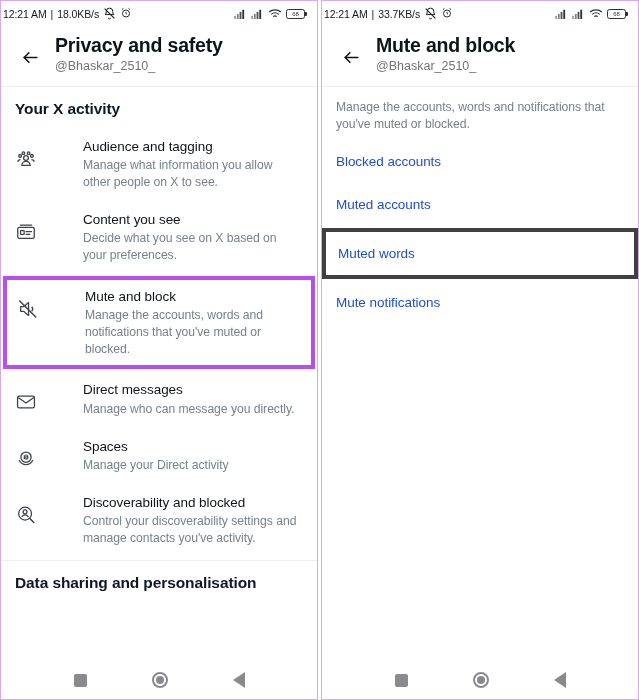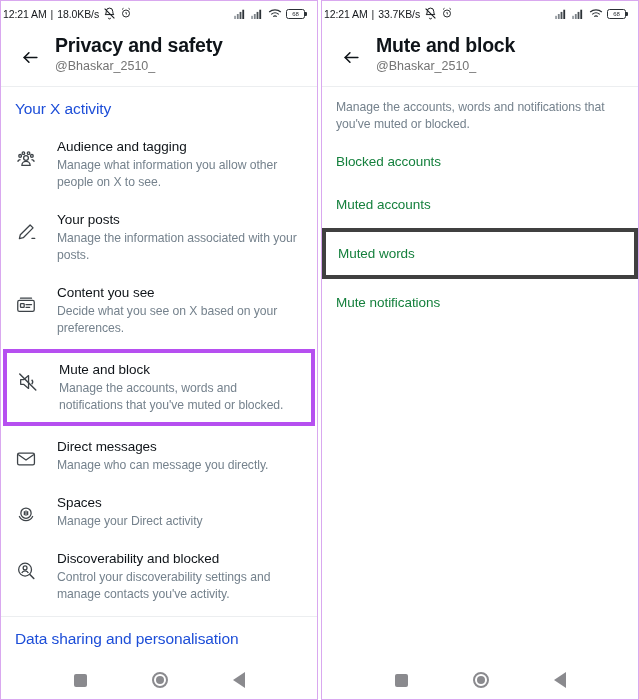--- a/index.html
+++ b/index.html
@@ -61,54 +61,54 @@
     line-height: 1.25; letter-spacing: -0.2px;
   }
   .head-handle {
     font-size: 12.5px; color: #737373; margin-top: 1px; line-height: 1.2;
   }
 
   
   .body { flex: 1 1 auto; overflow: hidden; position: relative; }
 
   .section-title {
-    font-size: 15.5px; font-weight: 400; color: #1d4ed8;
+    font-size: 15.5px; font-weight: 700; color: #0f172a;
     padding: 13px 14px 10px 14px; letter-spacing: -0.1px;
   }
   .divider { height: 1px; background: #eceef0; margin: 4px 0 0 0; }
 
   .row {
     display: flex; align-items: flex-start;
     padding: 10px 14px 10px 14px;
     background: #fff;
   }
   .row-ico {
     width: 34px; flex: none;
     display: flex; align-items: center; justify-content: flex-start;
     padding-top: 10px;
   }
-  .row-txt { flex: 1 1 auto; padding-left: 8px; }
+  .row-txt { flex: 1 1 auto; padding-left: 8px; margin-left: 26px; }
   .row-title {
     font-size: 13.5px; color: #0f1419; line-height: 1.35; letter-spacing: -0.05px;
   }
   .row-sub {
     font-size: 12.2px; color: #75828d; line-height: 1.38;
     margin-top: 1px; letter-spacing: -0.05px;
   }
 
   
   .row.highlight {
     border: 4px solid #b64ff0;
     padding: 8px 10px 8px 10px;
     margin: 2px 2px;
   }
 
   
   .srow {
-    font-size: 13.5px; color: #15803d;
+    font-size: 13.5px; color: #1d4ed8;
     padding: 14px 14px;
     letter-spacing: -0.05px;
   }
   .srow.highlight {
     border: 4px solid #404040;
     padding: 14px 12px;
     margin: 2px 0;
   }
   .intro {
     font-size: 12.2px; color: #75828d; line-height: 1.42;
@@ -223,32 +223,20 @@
               <circle cx="14.8" cy="5.6" r="1.4"></circle>
             <path d="M3 15a3 3 0 0 1 3-2.4M21 15a3 3 0 0 0-3-2.4"></path>
           </svg>
         </div>
         <div class="row-txt">
           <div class="row-title">Audience and tagging</div>
           <div class="row-sub">Manage what information you allow other people on X to see.</div>
         </div>
       </div>
 
-      <div class="row">
-        <div class="row-ico">
-          <svg width="22" height="22" viewBox="0 0 24 24" fill="none" stroke="#3d4348" stroke-width="1.4" stroke-linejoin="round">
-            <path d="M16.5 4.3l3.2 3.2L9 18.2l-4.2 1 1-4.2z"></path>
-            <line x1="18.5" y1="19" x2="21.5" y2="19" stroke-linecap="round"></line>
-          </svg>
-        </div>
-        <div class="row-txt">
-          <div class="row-title">Your posts</div>
-          <div class="row-sub">Manage the information associated with your posts.</div>
-        </div>
-      </div>
 
       <div class="row">
         <div class="row-ico">
           <svg width="22" height="22" viewBox="0 0 24 24" fill="none" stroke="#3d4348" stroke-width="1.4">
             <rect x="3" y="7" width="18" height="12" rx="1.8"></rect>
             <line x1="6" y1="4.5" x2="18" y2="4.5" stroke-linecap="round"></line>
             <rect x="6" y="10.5" width="4" height="4" rx="0.6"></rect>
             <line x1="12" y1="11.5" x2="18" y2="11.5" stroke-linecap="round"></line>
             <line x1="12" y1="14.5" x2="16" y2="14.5" stroke-linecap="round"></line>
           </svg>

